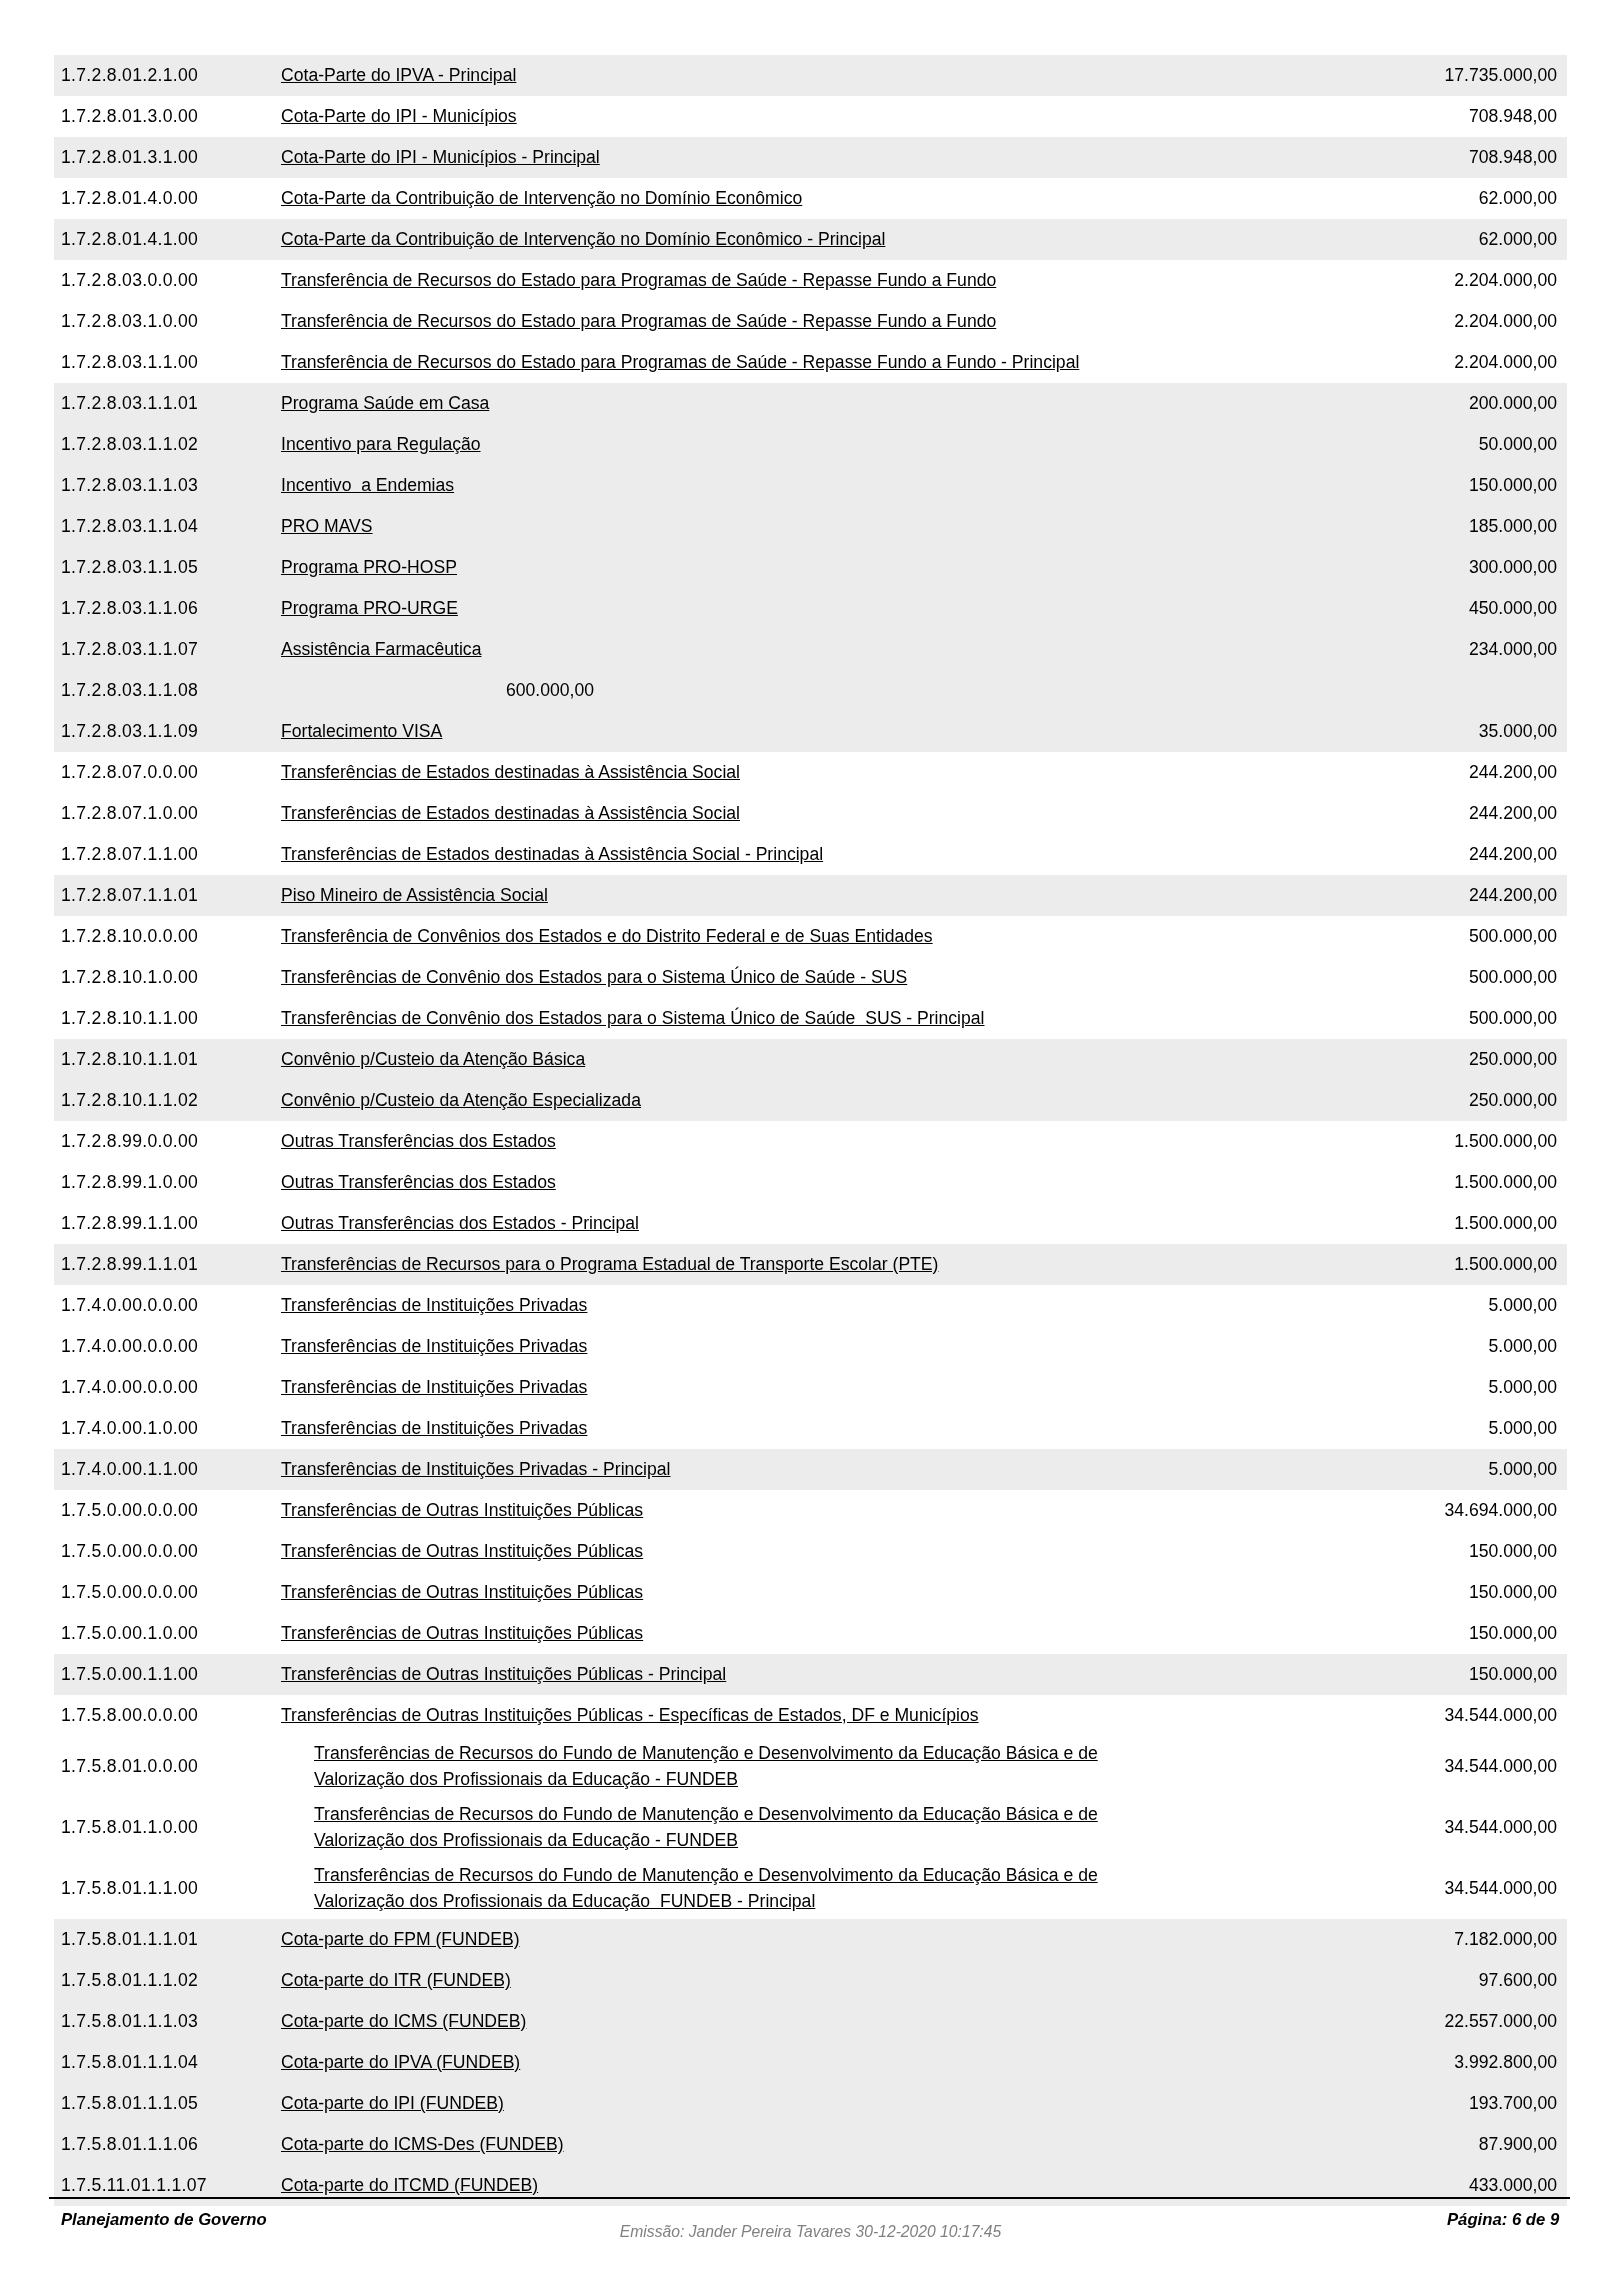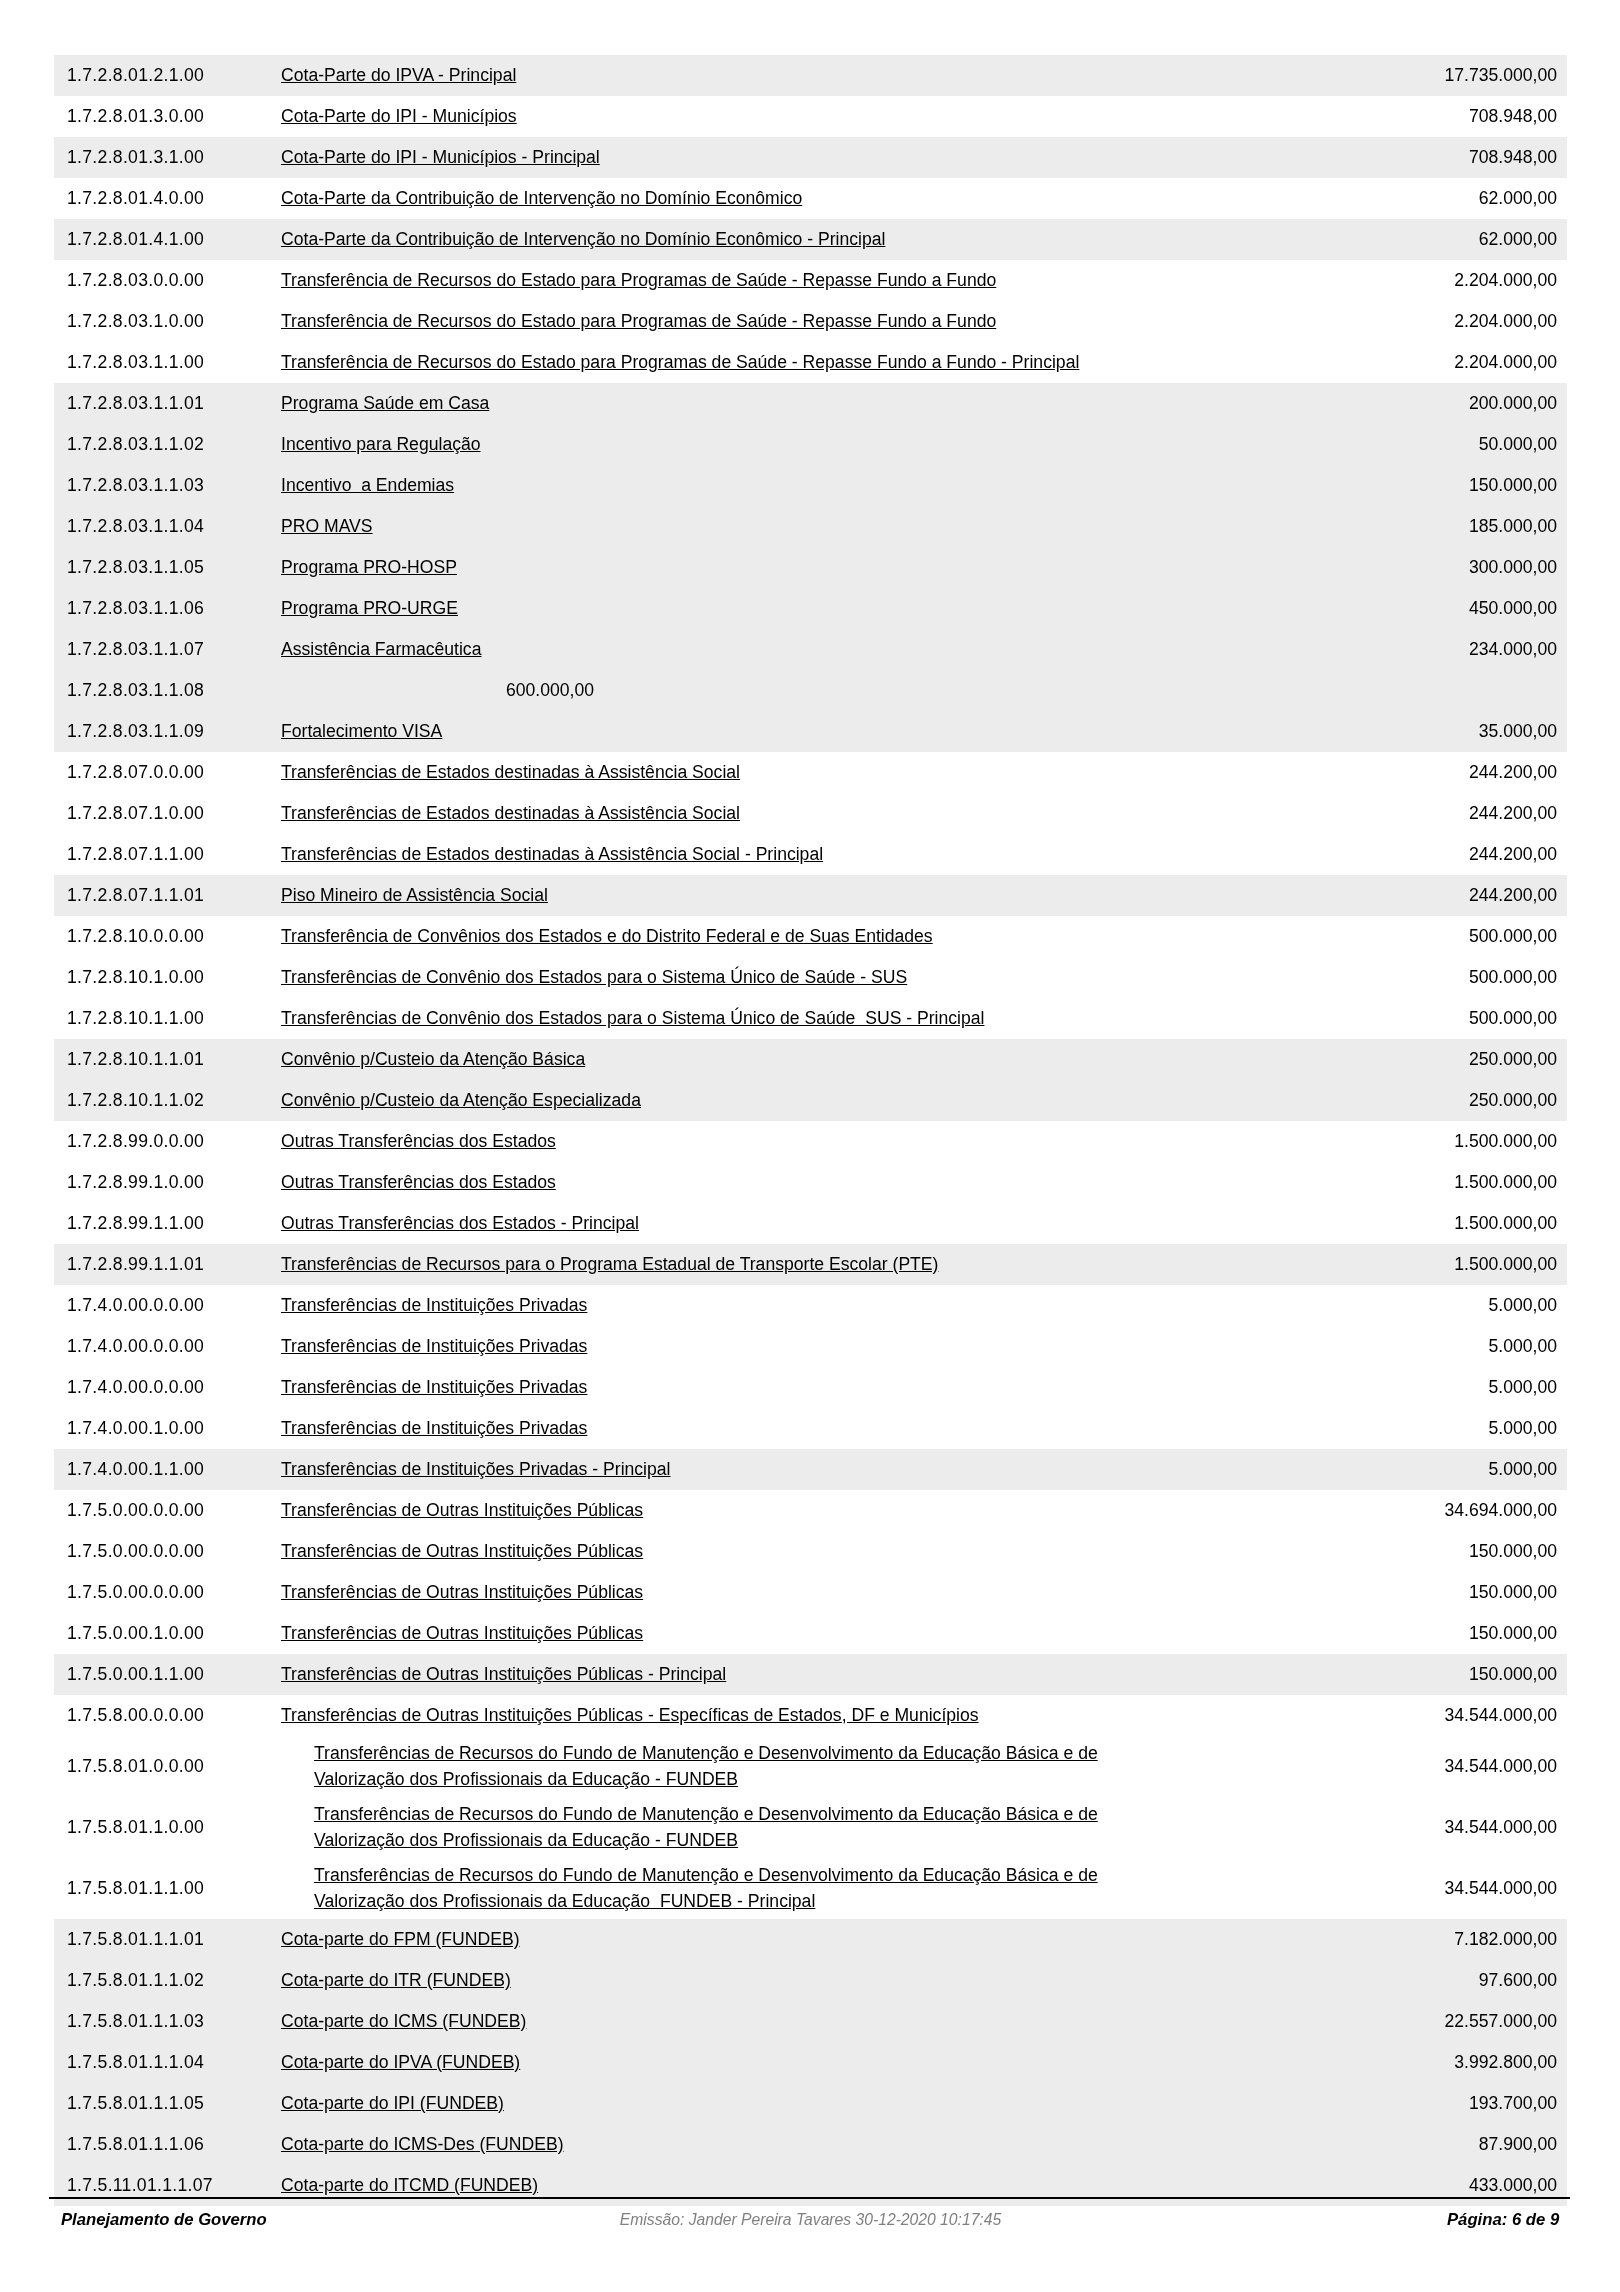--- a/index.html
+++ b/index.html
@@ -27,21 +27,21 @@
     align-items:center;
     height:41px;
     font-size:17.6px;
     line-height:20.6px;
   }
   .row.double{height:61px;gap:33px;}
   .row.shaded{background:var(--shade);}
   .cell{box-sizing:border-box;}
   .cell.code{
     width:227px;
-    padding-left:13px;
+    padding-left:7px;
     flex-shrink:0;
     letter-spacing:0.3px;
     white-space:nowrap;
   }
   .cell.desc{
     flex:1;
     white-space:pre-wrap;
     line-height:25.5px;
     text-decoration:underline;
   }
@@ -63,21 +63,21 @@
     left:54px;top:2210px;
     width:1513px;
     height:23.5px;
     font-style:italic;
   }
   .footer-left{
     position:absolute;left:6.9px;top:0;
     font-size:16.7px;font-weight:bold;
   }
   .footer-center{
-    position:absolute;left:0;right:0;top:1px;
+    position:absolute;left:0;right:0;top:13px;
     text-align:center;
     font-size:15.7px;
     color:var(--muted);
   }
   .footer-right{
     position:absolute;right:7.8px;top:0;
     font-size:16.7px;font-weight:bold;margin-left:35px;
   }
 </style>
 </head>

